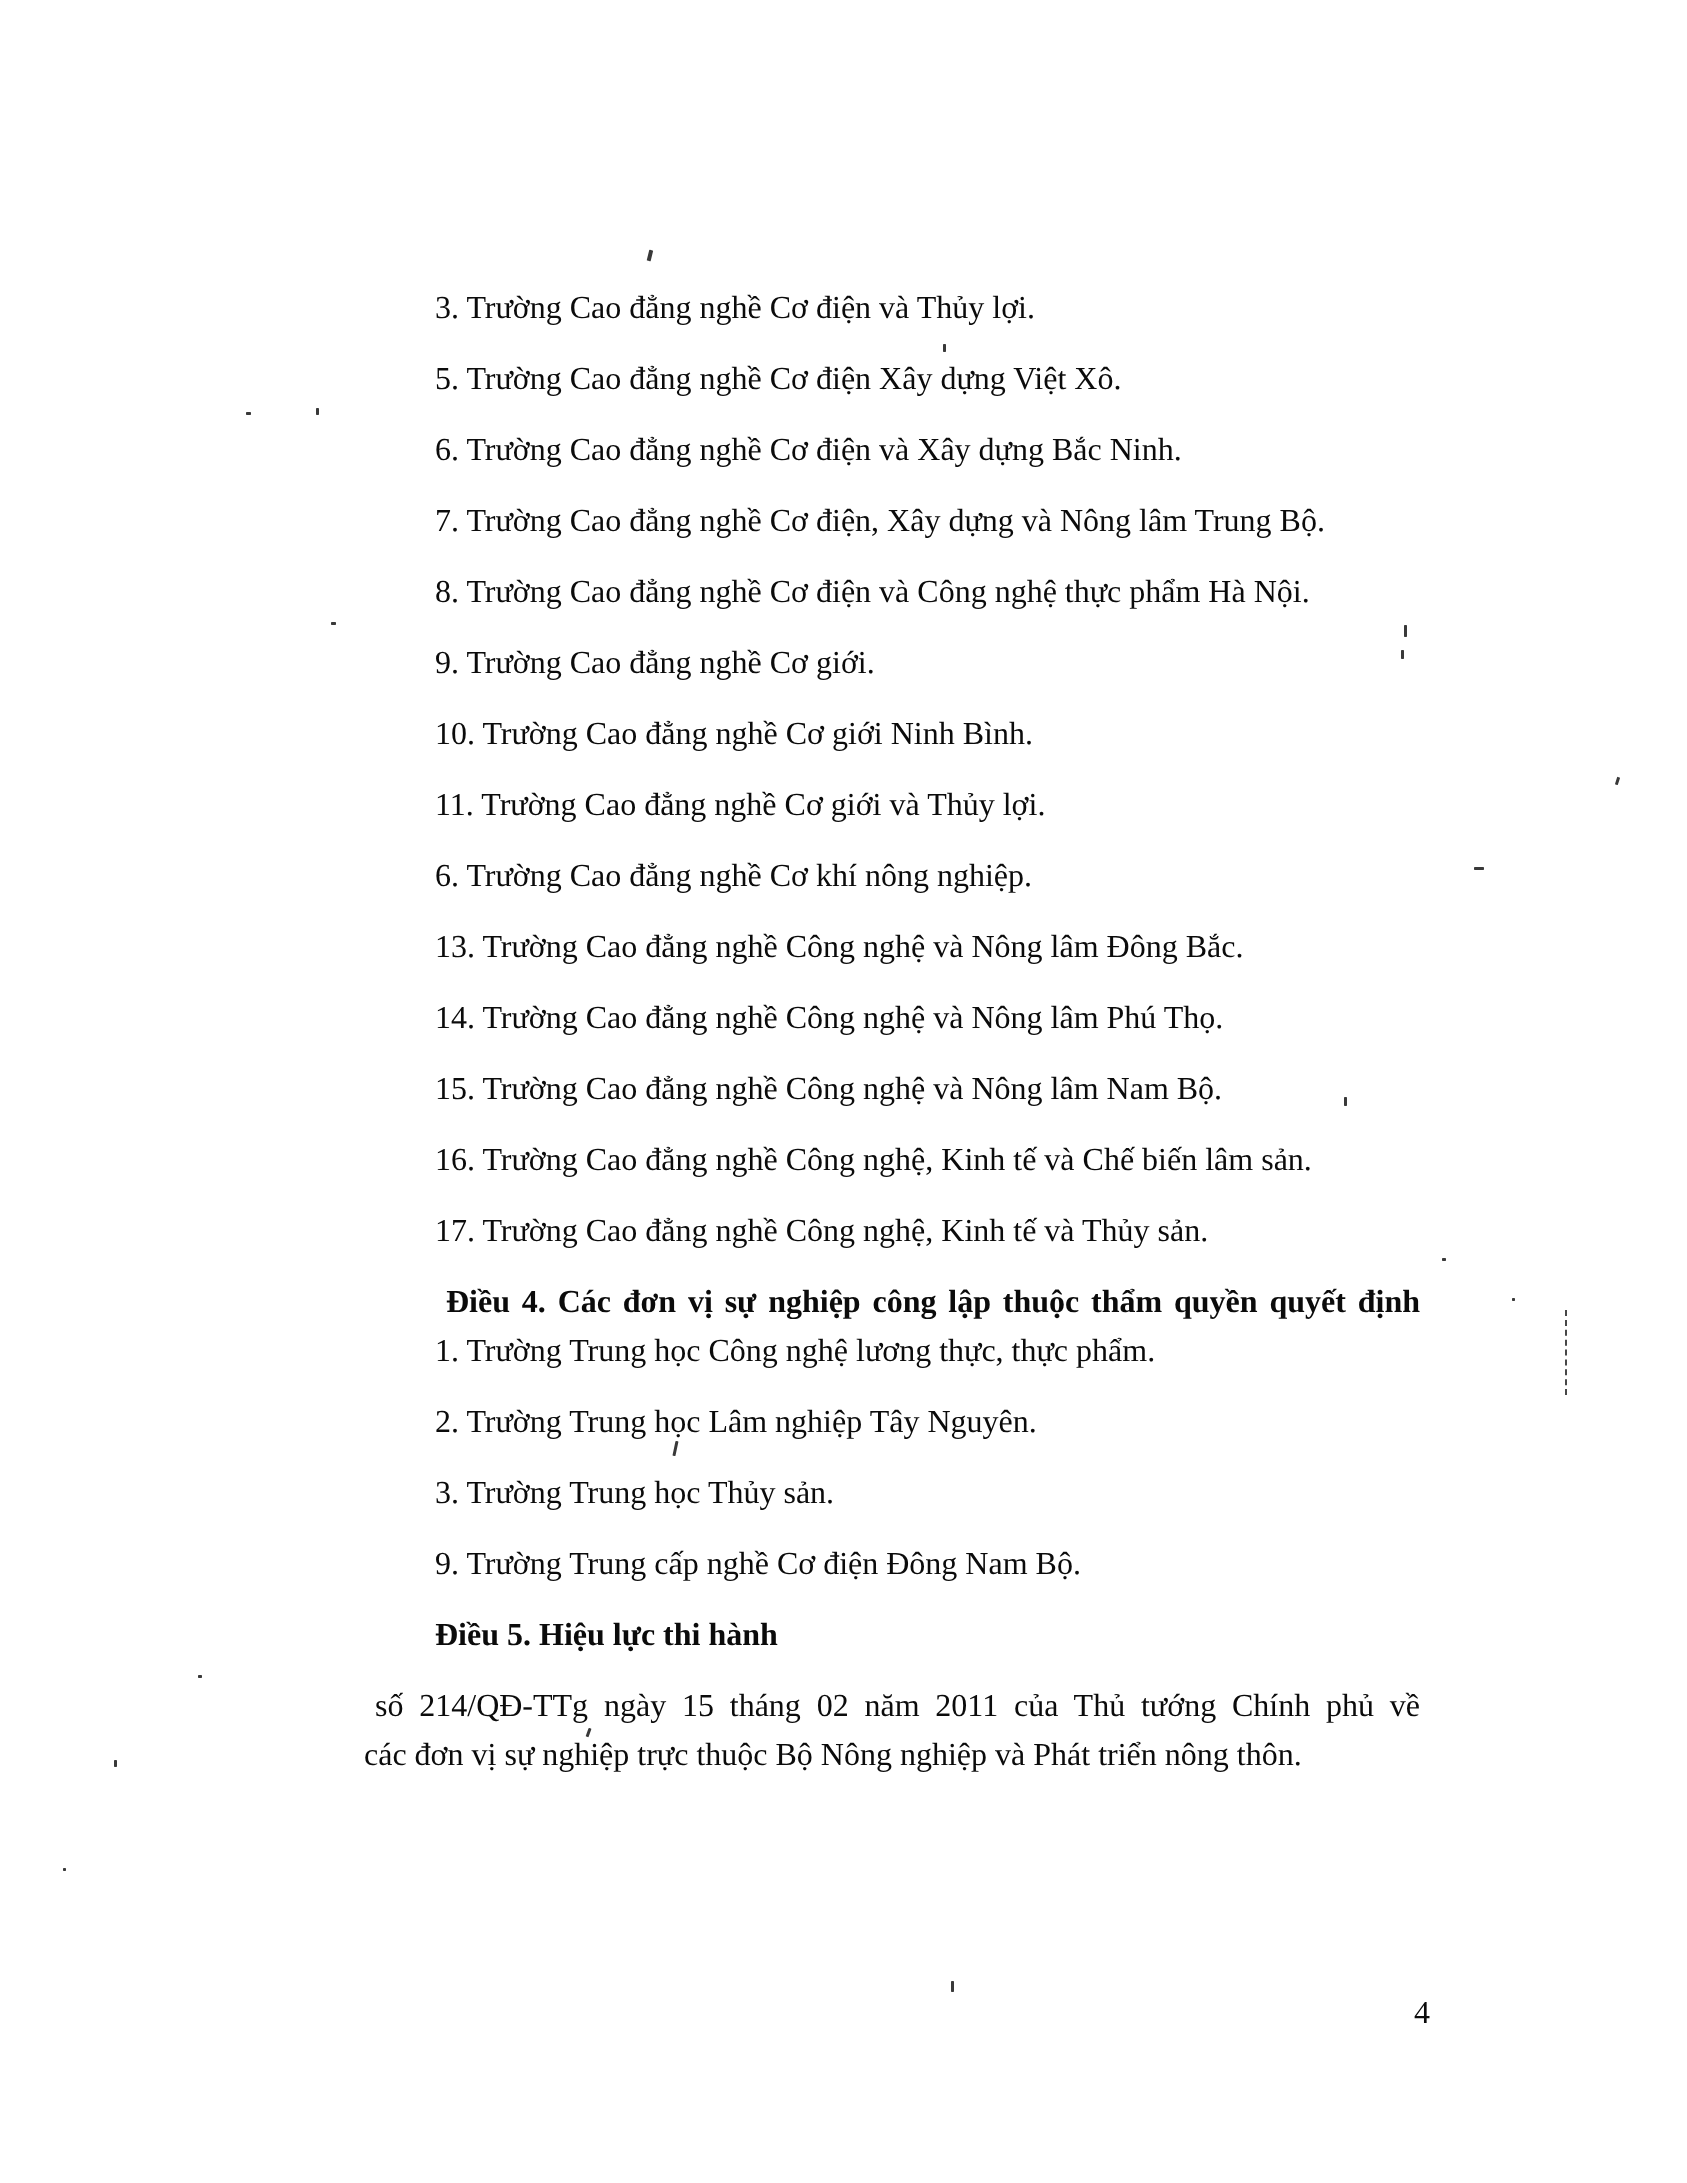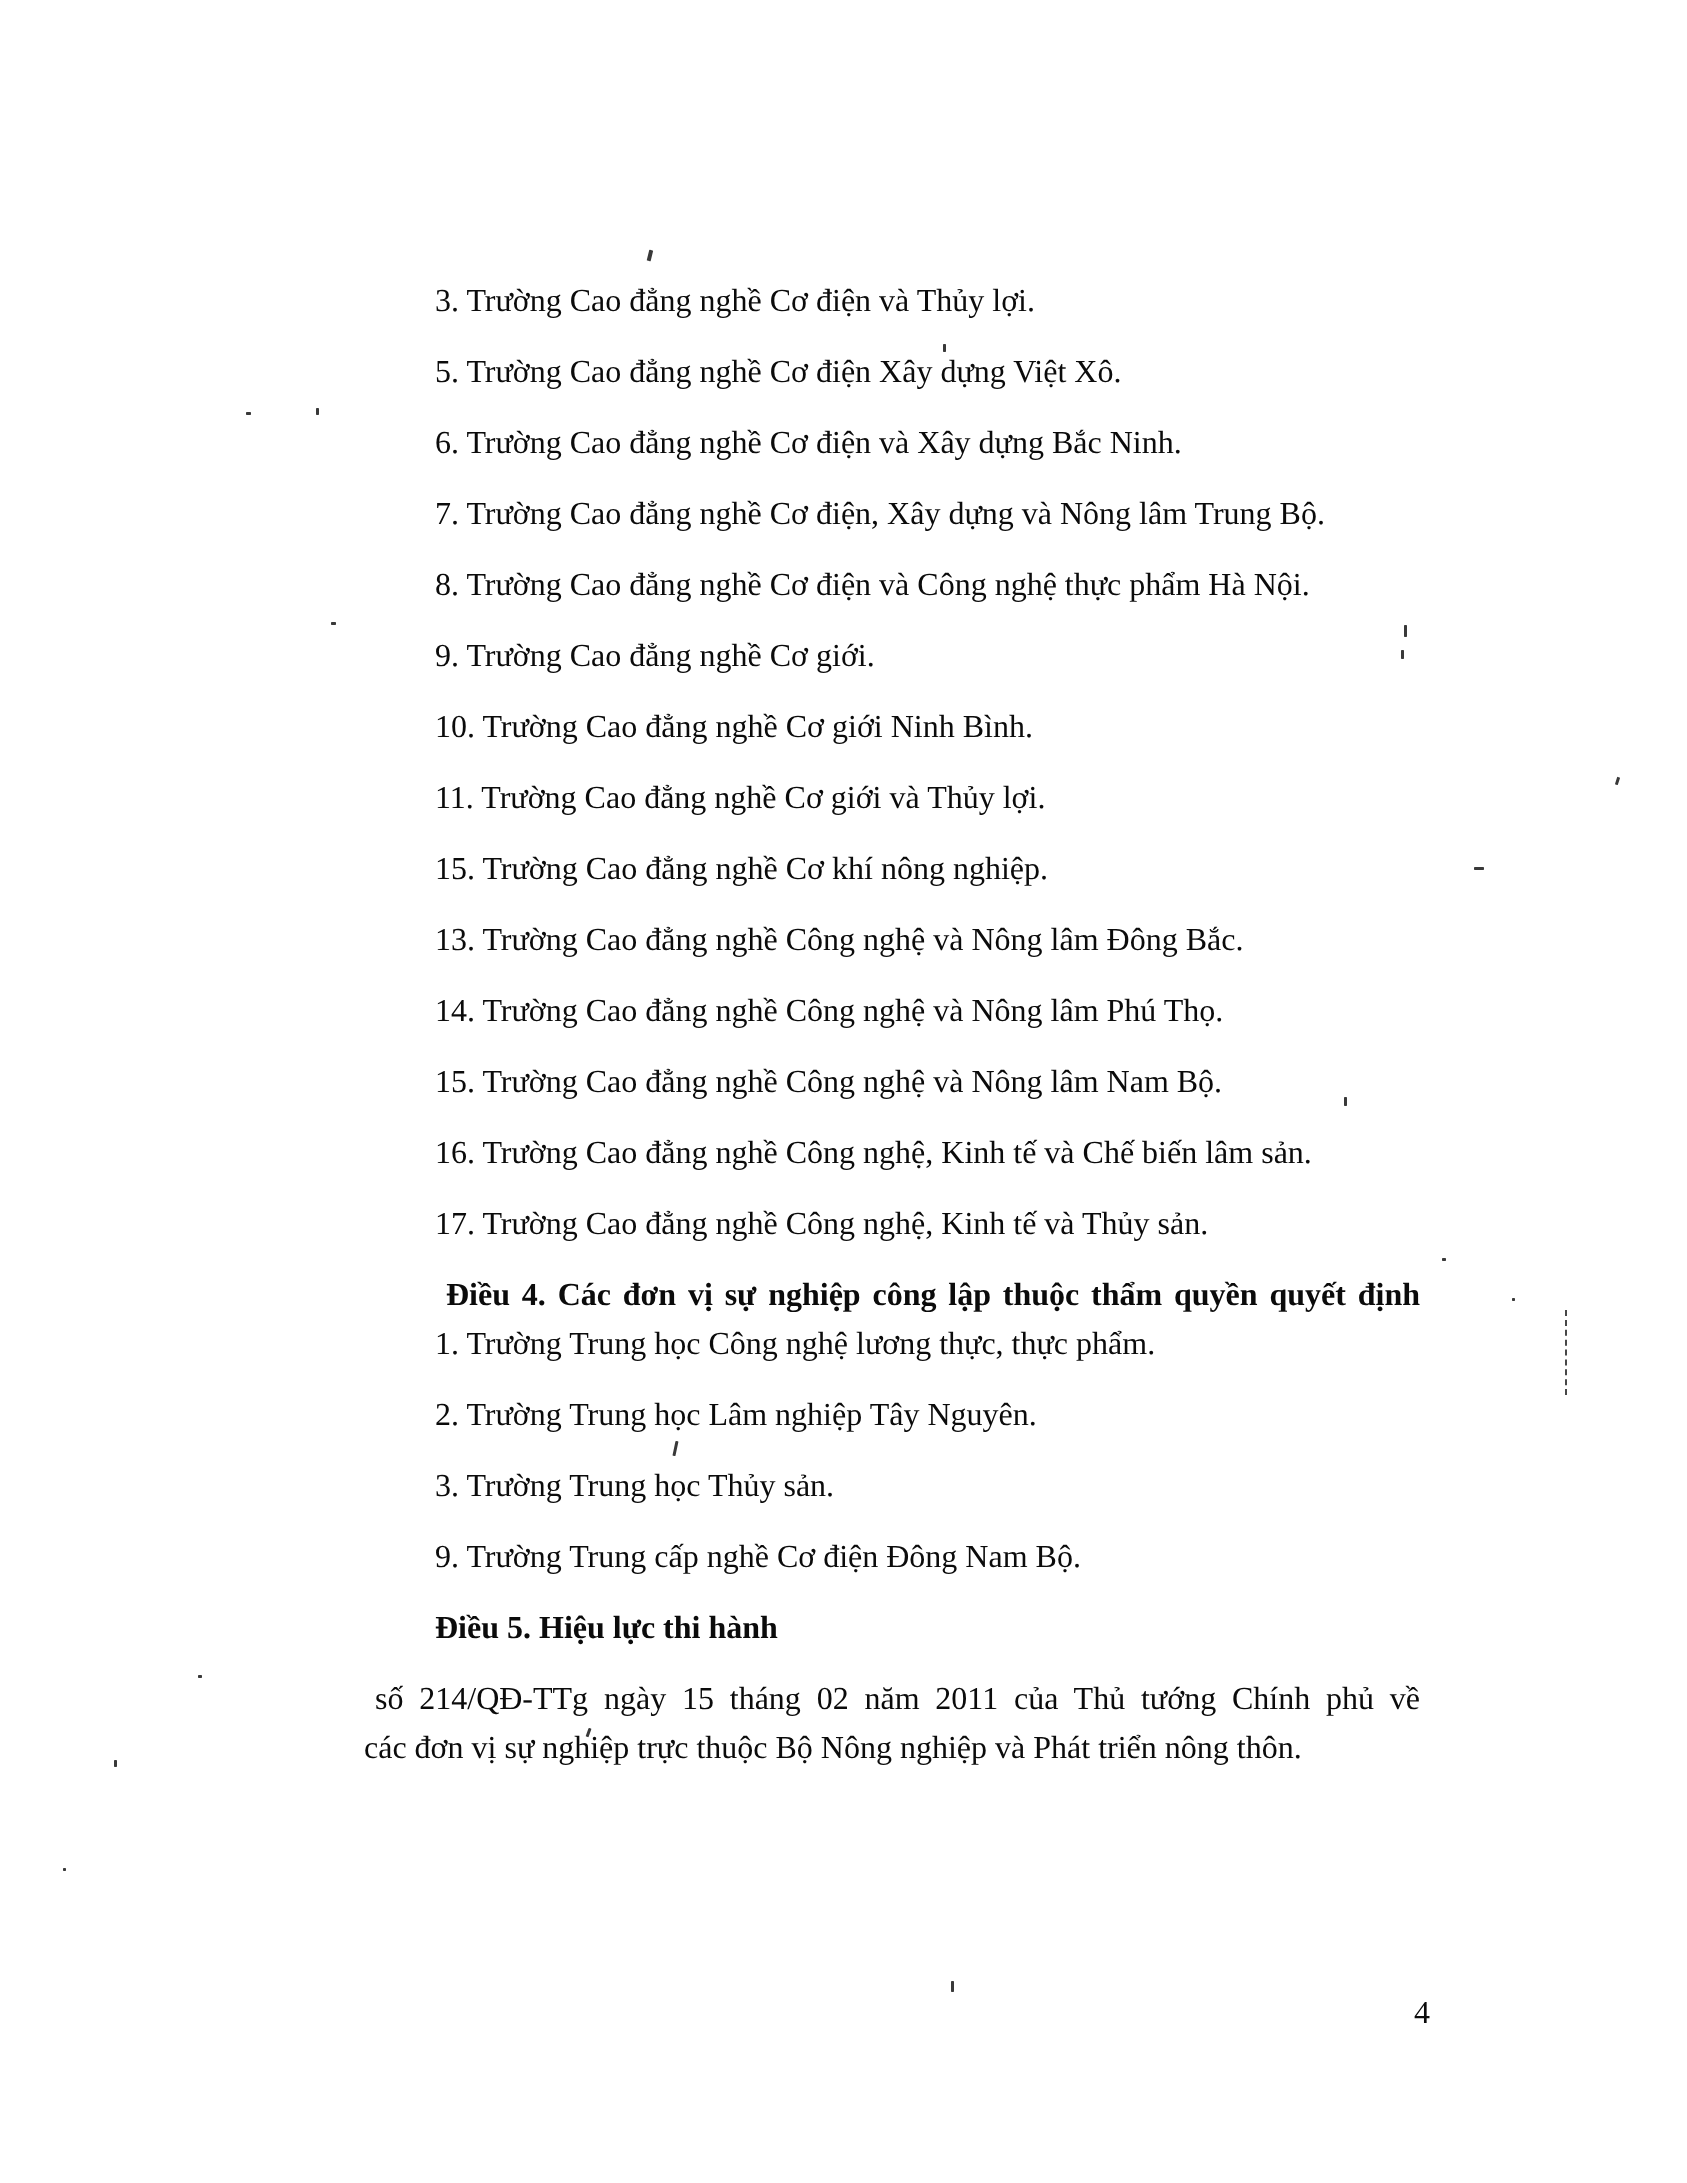--- a/index.html
+++ b/index.html
@@ -6,21 +6,21 @@
   .page {
     position:relative;
     width:1687px; height:2183px;
     background:#ffffff;
     overflow:hidden;
     font-family:"Liberation Serif", "DejaVu Serif", serif;
     color:#0b0b0b;
   }
   .content {
     position:absolute;
-    left:364px; top:281px;
+    left:364px; top:288px;
     width:1067px;
     font-size:32px;
     line-height:38px;
     text-rendering:geometricPrecision;
   }
   .para { margin:0 0 33px 0; }
   .line { margin:11px; }
   .indent { text-indent:71px; }
   .jfull { text-align:justify; text-align-last:justify; }
   .bold { font-weight:bold; }
@@ -46,21 +46,21 @@
 
     <div>
         <p class="para indent">3. Trường Cao đẳng nghề Cơ điện và Thủy lợi.</p>
         <p class="para indent">5. Trường Cao đẳng nghề Cơ điện Xây dựng Việt Xô.</p>
         <p class="para indent">6. Trường Cao đẳng nghề Cơ điện và Xây dựng Bắc Ninh.</p>
         <p class="para indent">7. Trường Cao đẳng nghề Cơ điện, Xây dựng và Nông lâm Trung Bộ.</p>
         <p class="para indent">8. Trường Cao đẳng nghề Cơ điện và Công nghệ thực phẩm Hà Nội.</p>
         <p class="para indent">9. Trường Cao đẳng nghề Cơ giới.</p>
         <p class="para indent">10. Trường Cao đẳng nghề Cơ giới Ninh Bình.</p>
         <p class="para indent">11. Trường Cao đẳng nghề Cơ giới và Thủy lợi.</p>
-        <p class="para indent">15. Trường Cao đẳng nghề Cơ khí nông nghiệp.</p>
+        <p class="para indent">6. Trường Cao đẳng nghề Cơ khí nông nghiệp.</p>
         <p class="para indent">13. Trường Cao đẳng nghề Công nghệ và Nông lâm Đông Bắc.</p>
         <p class="para indent">14. Trường Cao đẳng nghề Công nghệ và Nông lâm Phú Thọ.</p>
         <p class="para indent">15. Trường Cao đẳng nghề Công nghệ và Nông lâm Nam Bộ.</p>
         <p class="para indent">16. Trường Cao đẳng nghề Công nghệ, Kinh tế và Chế biến lâm sản.</p>
         <p class="para indent">17. Trường Cao đẳng nghề Công nghệ, Kinh tế và Thủy sản.</p>
       </div>
 
     <p class="line indent jfull bold">Điều 4. Các đơn vị sự nghiệp công lập thuộc thẩm quyền quyết định</p>
 
     <div>

